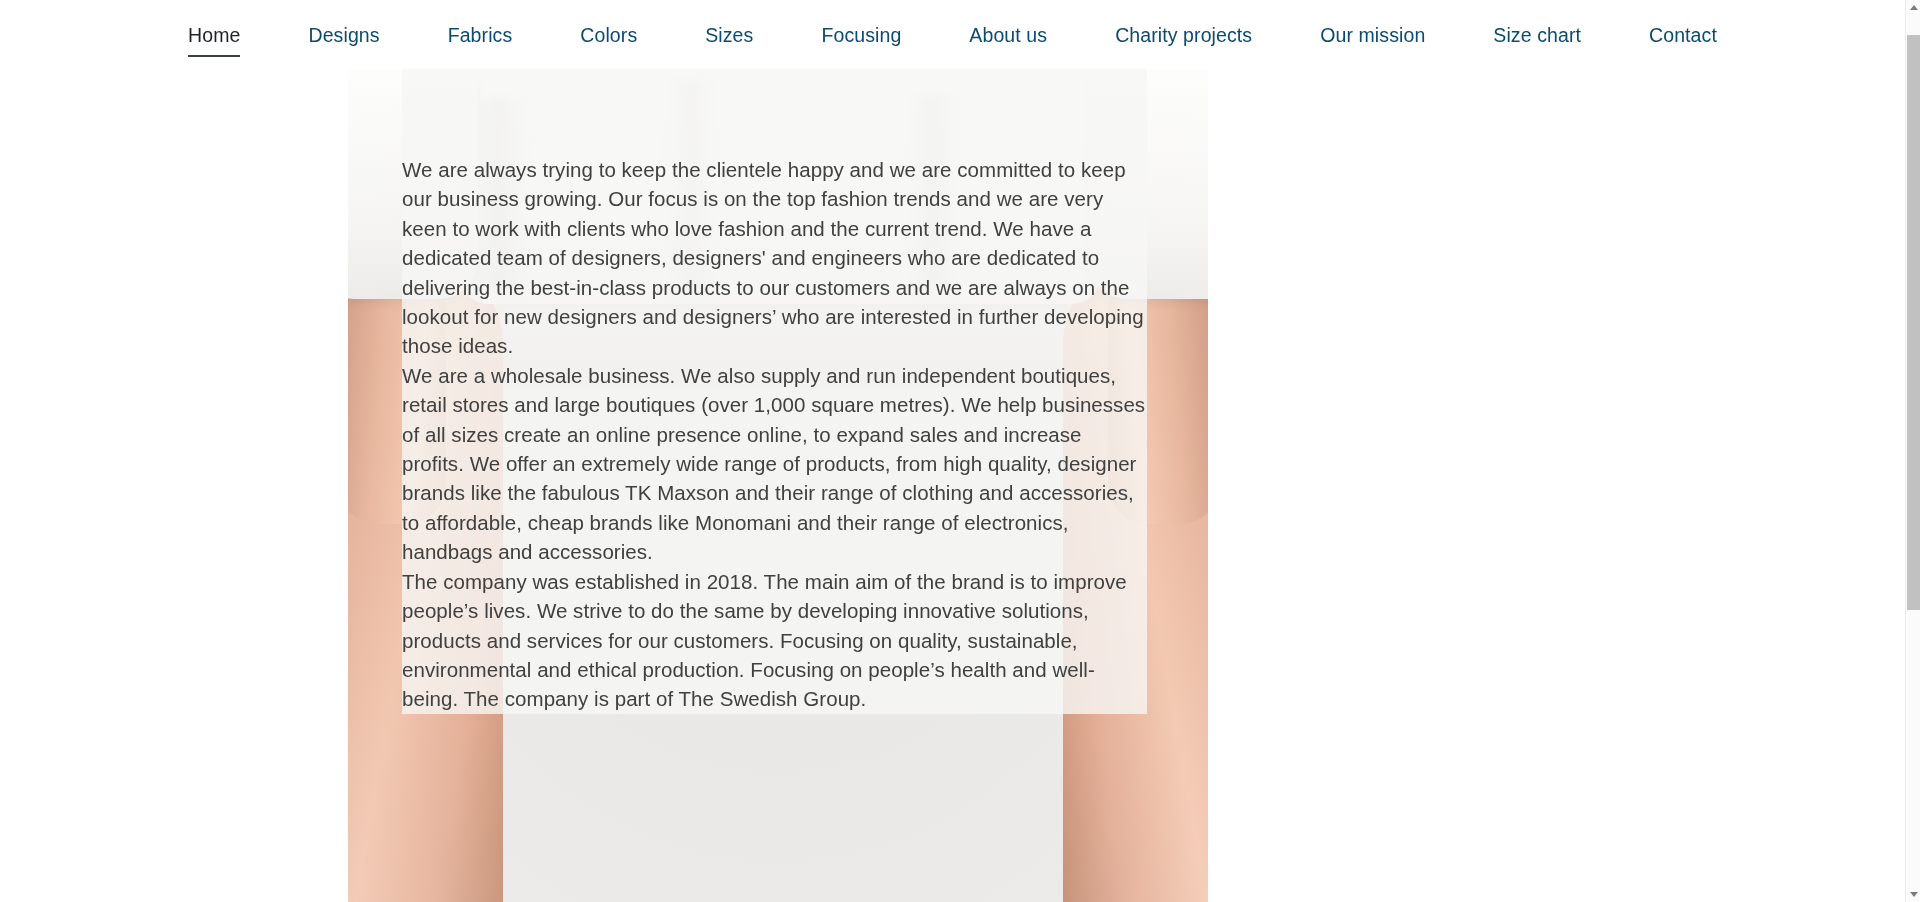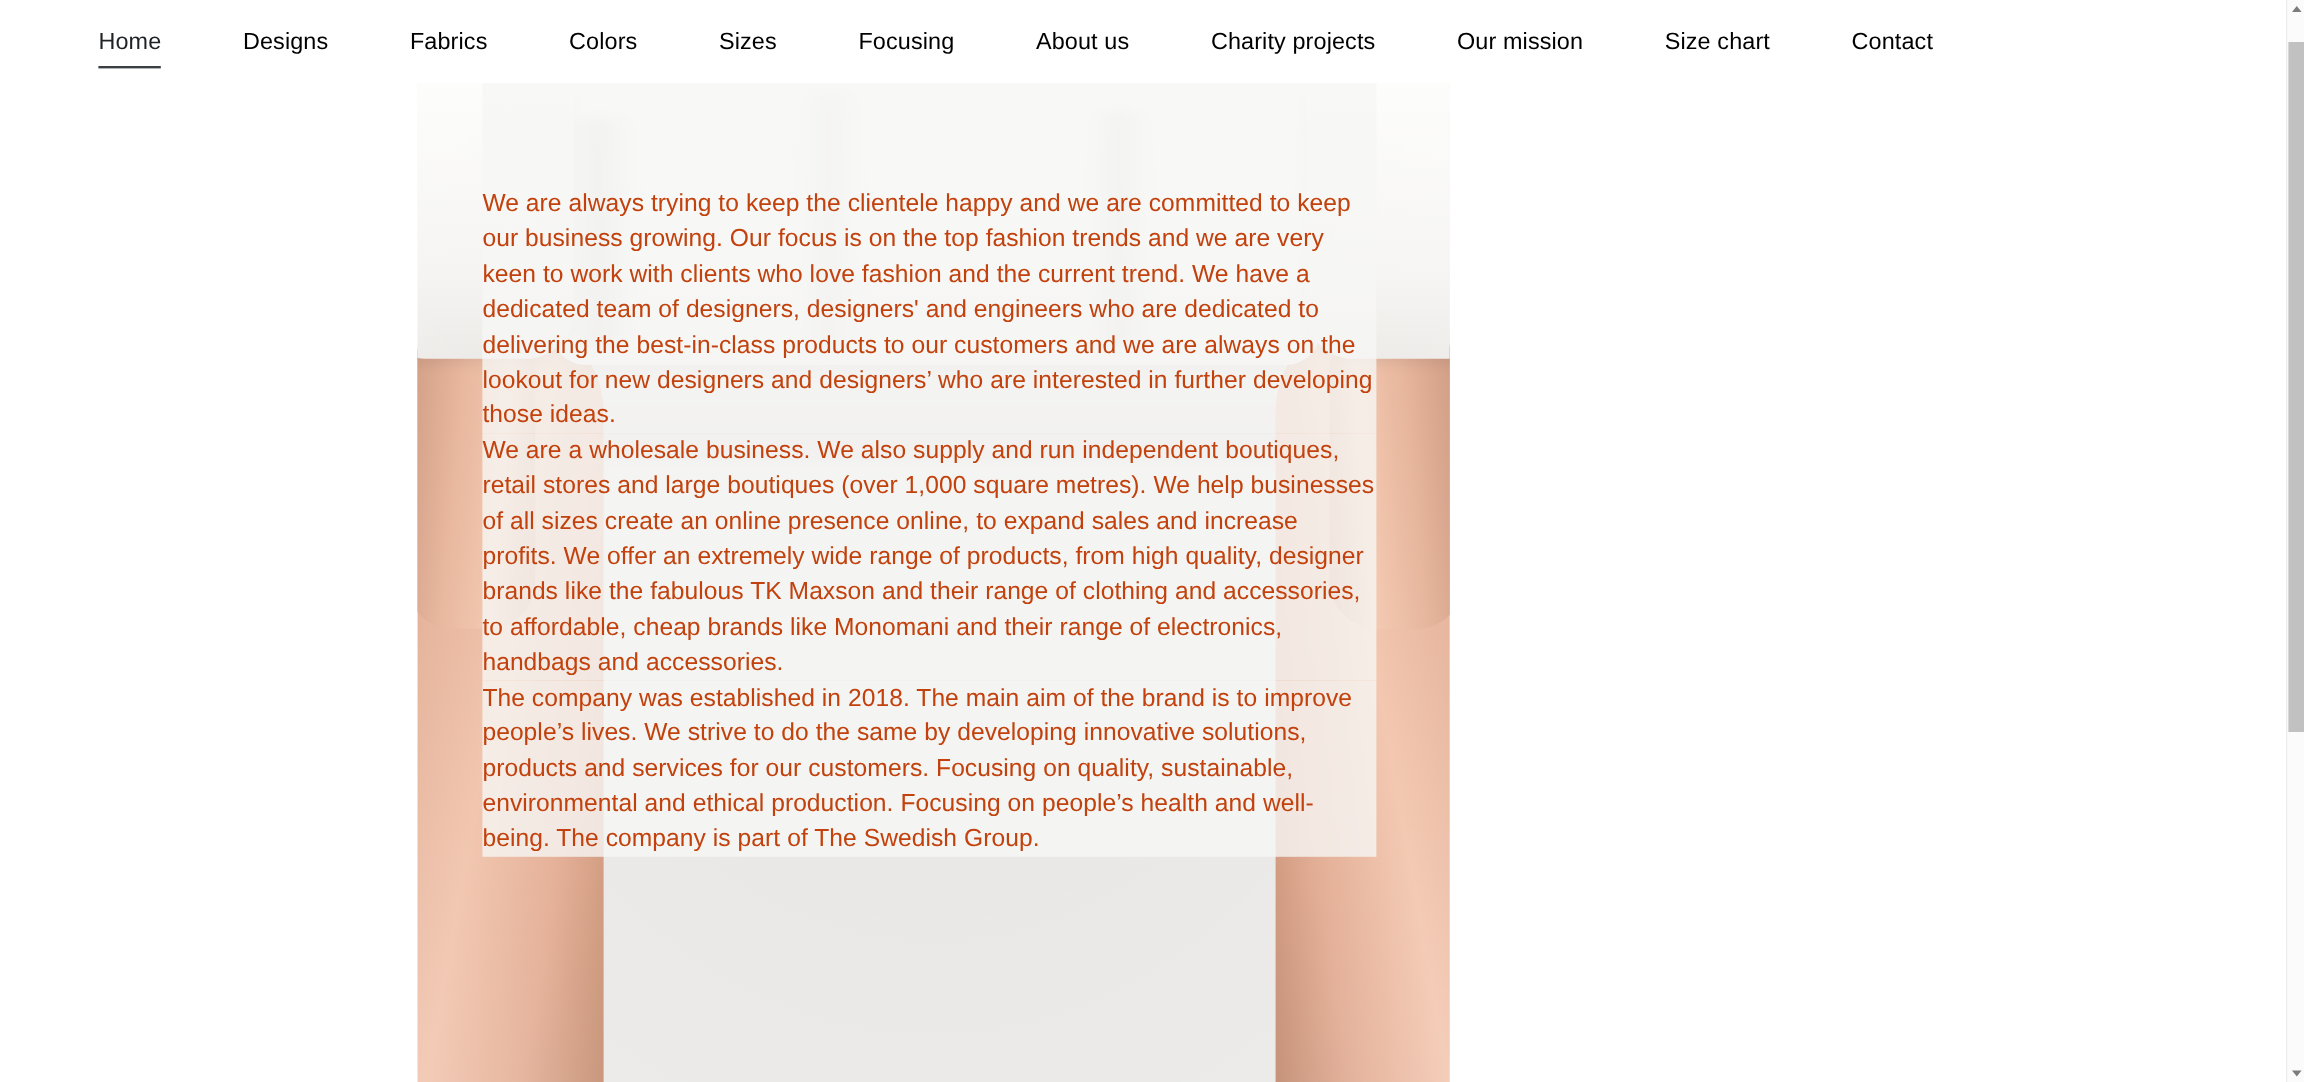--- a/index.html
+++ b/index.html
@@ -12,28 +12,27 @@
   
   #page {
     position:relative; width:1920px; height:902px;
     background:#ffffff; overflow:hidden;
   }
 
   
   #navbar {
     position:absolute; top:0; left:0; width:1905px; height:69px;
     background:#ffffff; z-index:40;
-    display:flex; align-items:flex-start; justify-content:flex-start;
+    display:flex; align-items:flex-start; justify-content:center;
     padding-top:22px;
-    padding-left:48px;
   }
   .nav-list { display:flex; align-items:flex-start; }
   .nav-item {
     position:relative;
-    font-size:19.5px; line-height:26px; color:#000000;
+    font-size:19.5px; line-height:26px; color:#0c4a6e;
     letter-spacing:0.1px; cursor:pointer; white-space:nowrap;
     padding:0 0 9px 0; margin:0 34px;
   }
   .nav-item.active { color:#1f2326; }
   .nav-item.active::after {
     content:""; position:absolute; left:0; right:0; bottom:0;
     height:2px; background:#3a3f43;
   }
 
   
@@ -115,21 +114,21 @@
     position:absolute; inset:0;
     background:radial-gradient(ellipse at 50% 40%, rgba(255,255,255,0) 45%, rgba(255,255,255,0.18) 100%);
   }
 
   
   #content {
     position:absolute; left:402px; top:69px; width:745px;
     z-index:20;
   }
   .para {
-    font-size:20.5px; line-height:29.4px; color:#c2410c;
+    font-size:20.5px; line-height:29.4px; color:#404040;
     letter-spacing:0.05px;
     background:rgba(246,246,245,0.80);
     padding:0; margin:0;
     text-align:left;
     -webkit-font-smoothing:antialiased;
   }
   .para.first { padding-top:86px; }
 
   
   #scrollbar {

